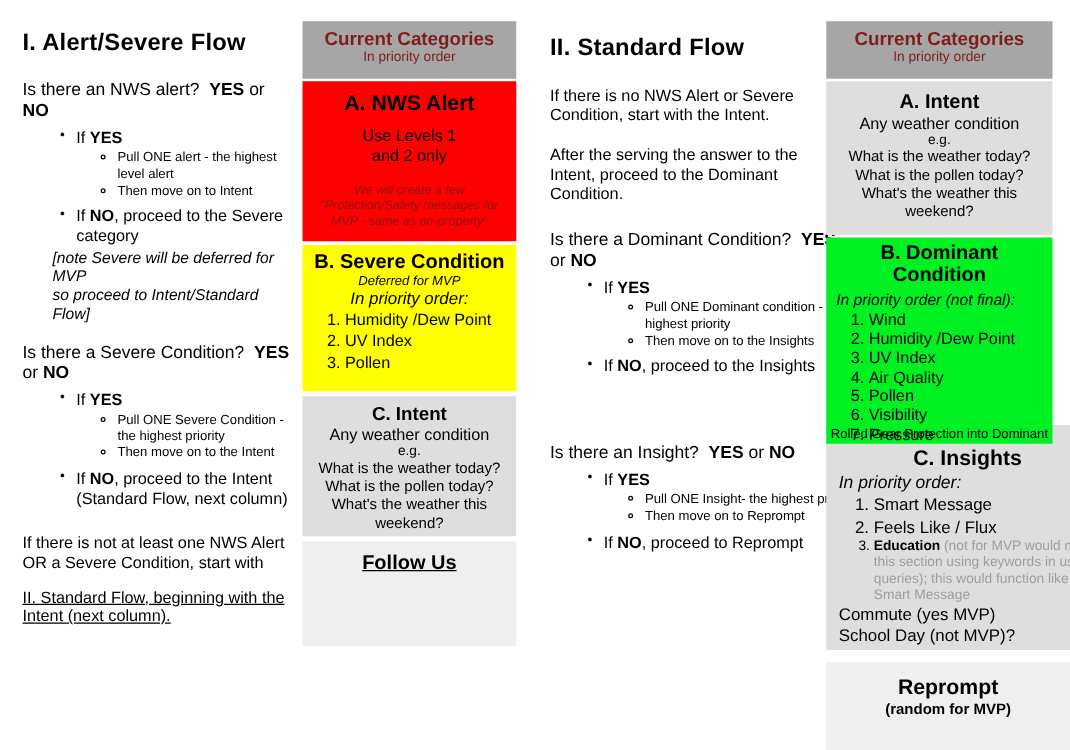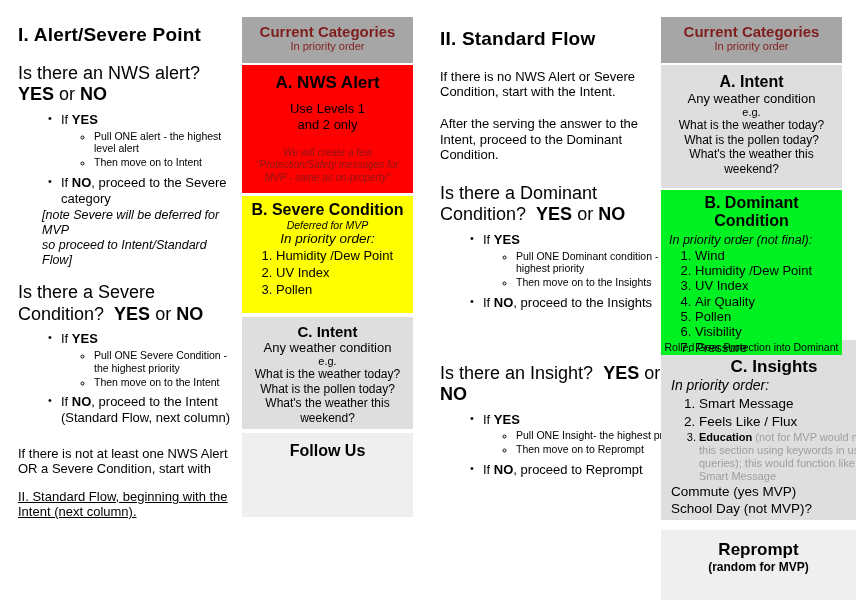--- a/index.html
+++ b/index.html
@@ -3,21 +3,21 @@
 <meta charset="utf-8">
 <style>
   html,body{margin:0;padding:0;background:#fff;}
   #canvas{position:relative;width:856px;height:600px;background:#ffffff;overflow:hidden;
           font-family:"Liberation Sans",sans-serif;color:#000;}
   .abs{position:absolute;}
 
   
   .flow{line-height:1.2;}
   .flow h1{font-size:19px;font-weight:bold;margin:0 0 16px 0;letter-spacing:.2px;}
-  .q{font-size:18px;margin:14px 0 6px 0;}
+  .q{font-size:14px;margin:14px 0 6px 0;}
   .para{font-size:13px;margin:0 0 16px 0;}
   .li1{display:flex;font-size:13px;margin:4px 0 2px 0;padding-left:30px;}
   .li1 .bul{width:13px;flex:none;font-size:11px;}
   ul.subs{list-style:circle;margin:1px 0 6px 0;padding-left:76px;font-size:10.5px;line-height:1.22;}
   ul.subs li{margin:0 0 1px 0;}
   ul.subs.nw li{white-space:nowrap;}
   .note{font-size:12.5px;font-style:italic;white-space:pre-line;padding-left:24px;margin:2px 0 10px 0;}
   .gap-top{margin-top:52px;}
 
   
@@ -56,21 +56,21 @@
   .rep .bt2{font-size:17px;padding-top:10px;}
   .rep .rs{font-size:12px;font-weight:bold;}
   b{font-weight:bold;}
 </style>
 </head>
 <body>
 
 <div id="canvas">
 
   <div class="abs flow" style="left:18px;top:24px;width:216px;">
-    <h1>I. Alert/Severe Point</h1>
+    <h1>I. Alert/Severe Flow</h1>
     <div class="q">
       <span>Is there an NWS alert?</span>&nbsp;
       <b>YES</b>
       <span>or</span>
       <b>NO</b>
     </div>
     <div class="li1">
       <span class="bul">•</span>
       <span><span>If</span> <b>YES</b></span>
     </div>
@@ -127,21 +127,21 @@
     </ol>
   </div>
   <div class="box gry" style="left:242px;top:317px;width:171px;height:112px;">
     <div class="it3">C. Intent</div>
     <div class="il1">Any weather condition</div>
     <div class="ieg">e.g.</div>
     <div class="iqs">What is the weather today?
 What is the pollen today?
 What's the weather this weekend?</div>
   </div>
-  <div class="box lgr" style="left:242px;top:433px;width:171px;height:84px;">
+  <div class="box lgr" style="left:242px;top:433px;width:171px;height:84px;text-decoration:underline;">
     <div class="bt2" style="padding-top:9px;">Follow Us</div>
   </div>
 
   <div class="abs flow" style="left:440px;top:28px;width:236px;">
     <h1>II. Standard Flow</h1>
     <div class="para" style="margin-top:18px;">If there is no NWS Alert or Severe Condition, start with the Intent.</div>
     <div class="para" style="margin-bottom:20px;">After the serving the answer to the Intent, proceed to the Dominant Condition.</div>
     <div class="q" style="margin-top:18px;">
       <span>Is there a Dominant Condition?</span>&nbsp;
       <b>YES</b>

